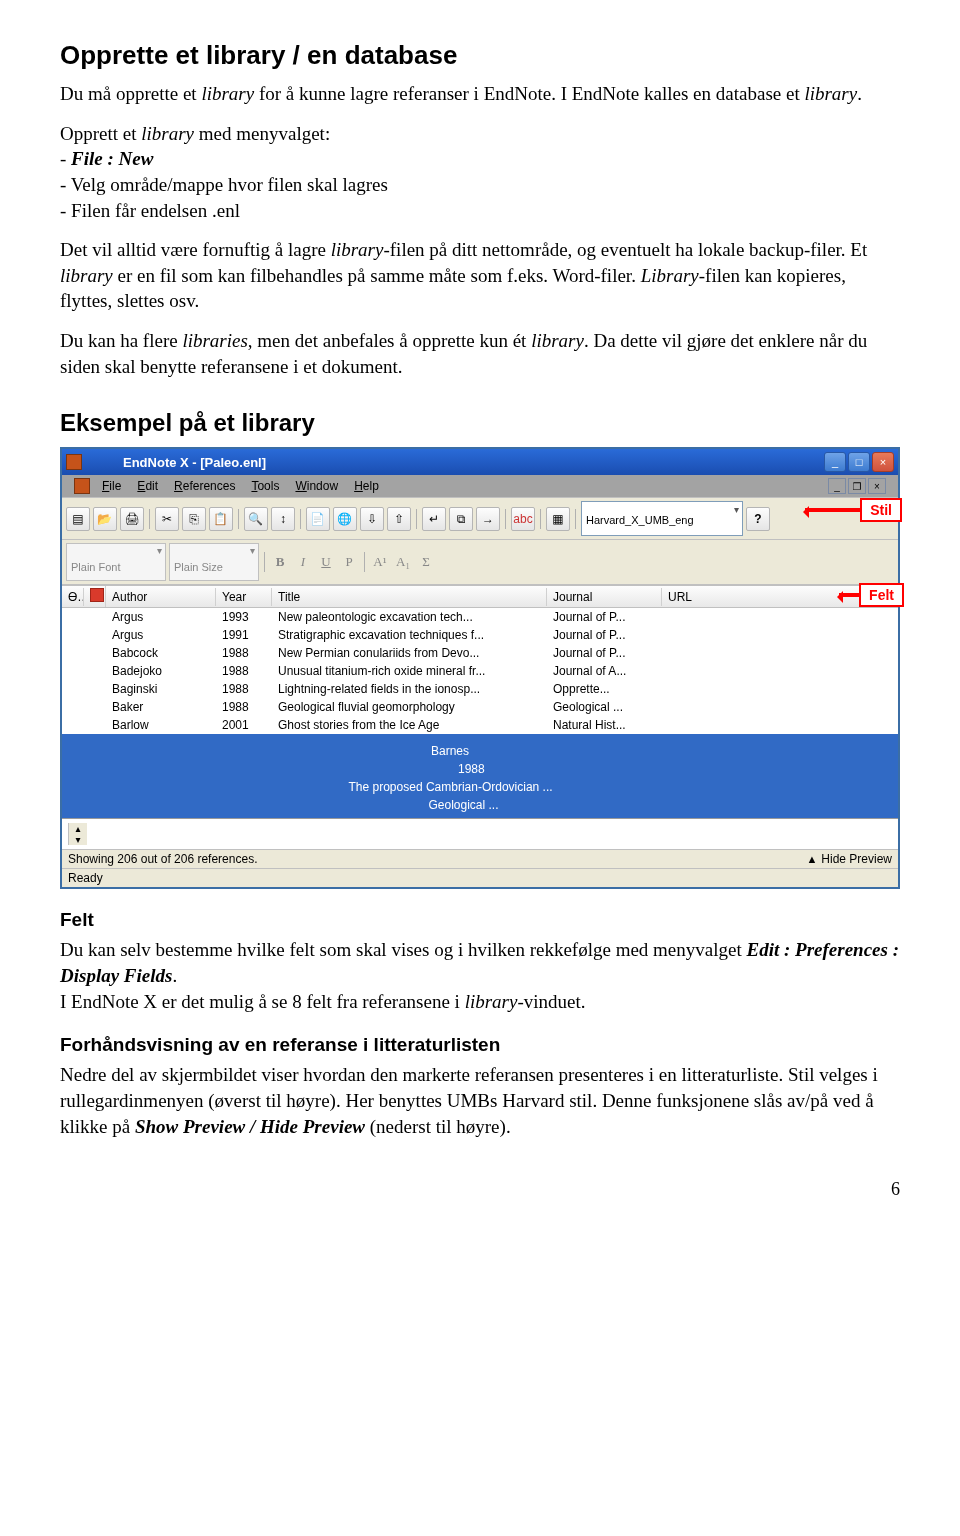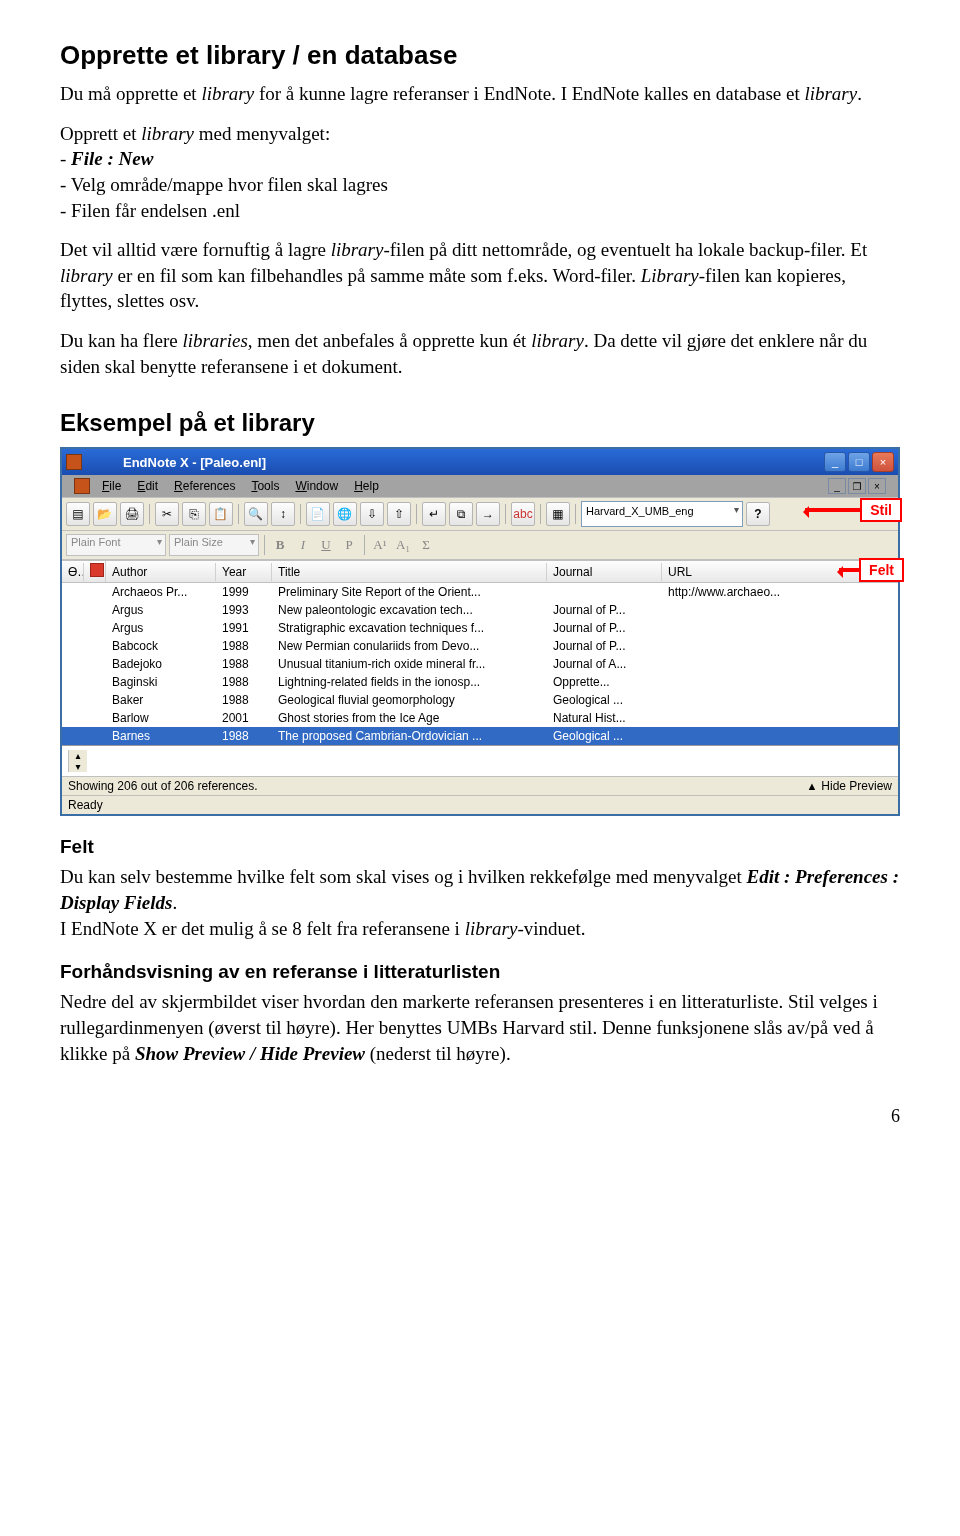--- a/index.html
+++ b/index.html
@@ -32,46 +32,46 @@
   .mdi-btn { width: 16px; height: 14px; border: 1px solid #7a8aa5; font-size: 10px; display: flex; align-items: center; justify-content: center; }
 
   .menubar { display: flex; align-items: center; background: #a3a3a3; padding: 2px 12px; border-bottom: 1px solid #c0c0c0; }
   .menuitem { padding: 2px 8px; }
   .menuitem u { text-decoration: underline; }
   .menubar .m-icon { width: 14px; height: 14px; background: #c5531a; border: 1px solid #7a3410; margin-right: 4px; }
 
   .toolbar { display: flex; align-items: center; background: #ece9d8; padding: 3px 4px; gap: 3px; border-bottom: 1px solid #c0c0c0; position: relative; }
   .tbtn { width: 22px; height: 22px; border: 1px solid #b5b5b5; background: linear-gradient(#fdfdfd,#e5e5e5); border-radius: 2px; display: flex; align-items: center; justify-content: center; font-size: 12px; }
   .sep { width: 1px; height: 20px; background: #b0b0b0; margin: 0 2px; }
-  .style-select { height: 20px; border: 1px solid #7f9db9; background: #fff; font-size: 11px; padding: 3px 16px 1px 4px; position: relative; width: 140px; }
+  .style-select { height: 20px; border: 1px solid #7f9db9; background: #fff; font-size: 11px; padding: 12px 16px 1px 4px; position: relative; width: 140px; }
   .style-select::after { content: "▾"; position: absolute; right: 3px; top: 2px; font-size: 10px; color: #555; }
   .tbtn.q { font-weight: bold; }
 
   .formatbar { display: flex; align-items: center; background: #ece9d8; padding: 3px 4px; gap: 3px; border-bottom: 1px solid #c0c0c0; color: #888; }
-  .fsel { height: 18px; border: 1px solid #c0c0c0; background: #f5f5f5; font-size: 11px; padding: 1px 14px 1px 4px; position: relative; width: 80px; }
+  .fsel { height: 18px; border: 1px solid #c0c0c0; background: #f5f5f5; font-size: 11px; padding: 17px 14px 1px 4px; position: relative; width: 80px; }
   .fsel::after { content: "▾"; position: absolute; right: 3px; top: 1px; font-size: 10px; }
   .fbtn { width: 20px; height: 18px; border: 0; display: flex; align-items: center; justify-content: center; font-family: "Times New Roman", serif; font-size: 13px; color: #888; }
   .fbtn.b { font-weight: bold; }
   .fbtn.i { font-style: italic; }
   .fbtn.u { text-decoration: underline; }
 
   .table-head, .table-row { display: flex; align-items: center; font-size: 12px; }
   .table-head { background: linear-gradient(#fdfdfd,#e8e8e8); border-top: 1px solid #c0c0c0; border-bottom: 1px solid #c0c0c0; }
   .th, .td { padding: 2px 6px; white-space: nowrap; overflow: hidden; text-overflow: ellipsis; box-sizing: border-box; }
   .th { border-right: 1px solid #d0d0d0; font-weight: normal; }
   .c0 { width: 22px; text-align: center; }
   .c1 { width: 22px; text-align: center; }
   .c2 { width: 110px; }
   .c3 { width: 56px; }
   .c4 { width: 275px; }
   .c5 { width: 115px; }
   .c6 { flex: 1; }
   .table-body { background: #fff; }
   .table-row { border-bottom: 0; }
-  .table-row.selected { background: #316ac5; color: #fff; }
+  .table-row.selected { background: #316ac5; color: #fff; flex-direction: column; }
   .pdf-icon { display: inline-block; width: 12px; height: 12px; background: #d93a2b; border: 1px solid #a02518; }
 
   .preview-pane { background: #fff; border-top: 1px solid #999; padding: 4px 6px; font-size: 12px; display: flex; }
   .scroll-v { width: 18px; background: #ece9d8; border-left: 1px solid #c0c0c0; display: flex; flex-direction: column; align-items: center; justify-content: space-between; font-size: 10px; }
   .statusbar1, .statusbar2 { display: flex; align-items: center; background: #ece9d8; border-top: 1px solid #c0c0c0; font-size: 12px; padding: 2px 6px; }
   .statusbar1 .filler { flex: 1; }
   .hide-preview { display: flex; align-items: center; gap: 4px; }
   .hide-preview .arrow { font-size: 11px; }
 
   
@@ -199,29 +199,20 @@
     <div class="callout felt">
       <div class="arrow"></div>
       <div class="box">Felt</div>
     </div>
   </div>
 
   <div class="table-body" id="tbody">
       <div class="table-row">
         <div class="td c0"></div>
         <div class="td c1"></div>
-        <div class="td c2">Archaeos Pr...</div>
-        <div class="td c3">1999</div>
-        <div class="td c4">Preliminary Site Report of the Orient...</div>
-        <div class="td c5"></div>
-        <div class="td c6">http://www.archaeo...</div>
-      </div>
-      <div class="table-row">
-        <div class="td c0"></div>
-        <div class="td c1"></div>
         <div class="td c2">Argus</div>
         <div class="td c3">1993</div>
         <div class="td c4">New paleontologic excavation tech...</div>
         <div class="td c5">Journal of P...</div>
         <div class="td c6"></div>
       </div>
       <div class="table-row">
         <div class="td c0"></div>
         <div class="td c1"></div>
         <div class="td c2">Argus</div>

